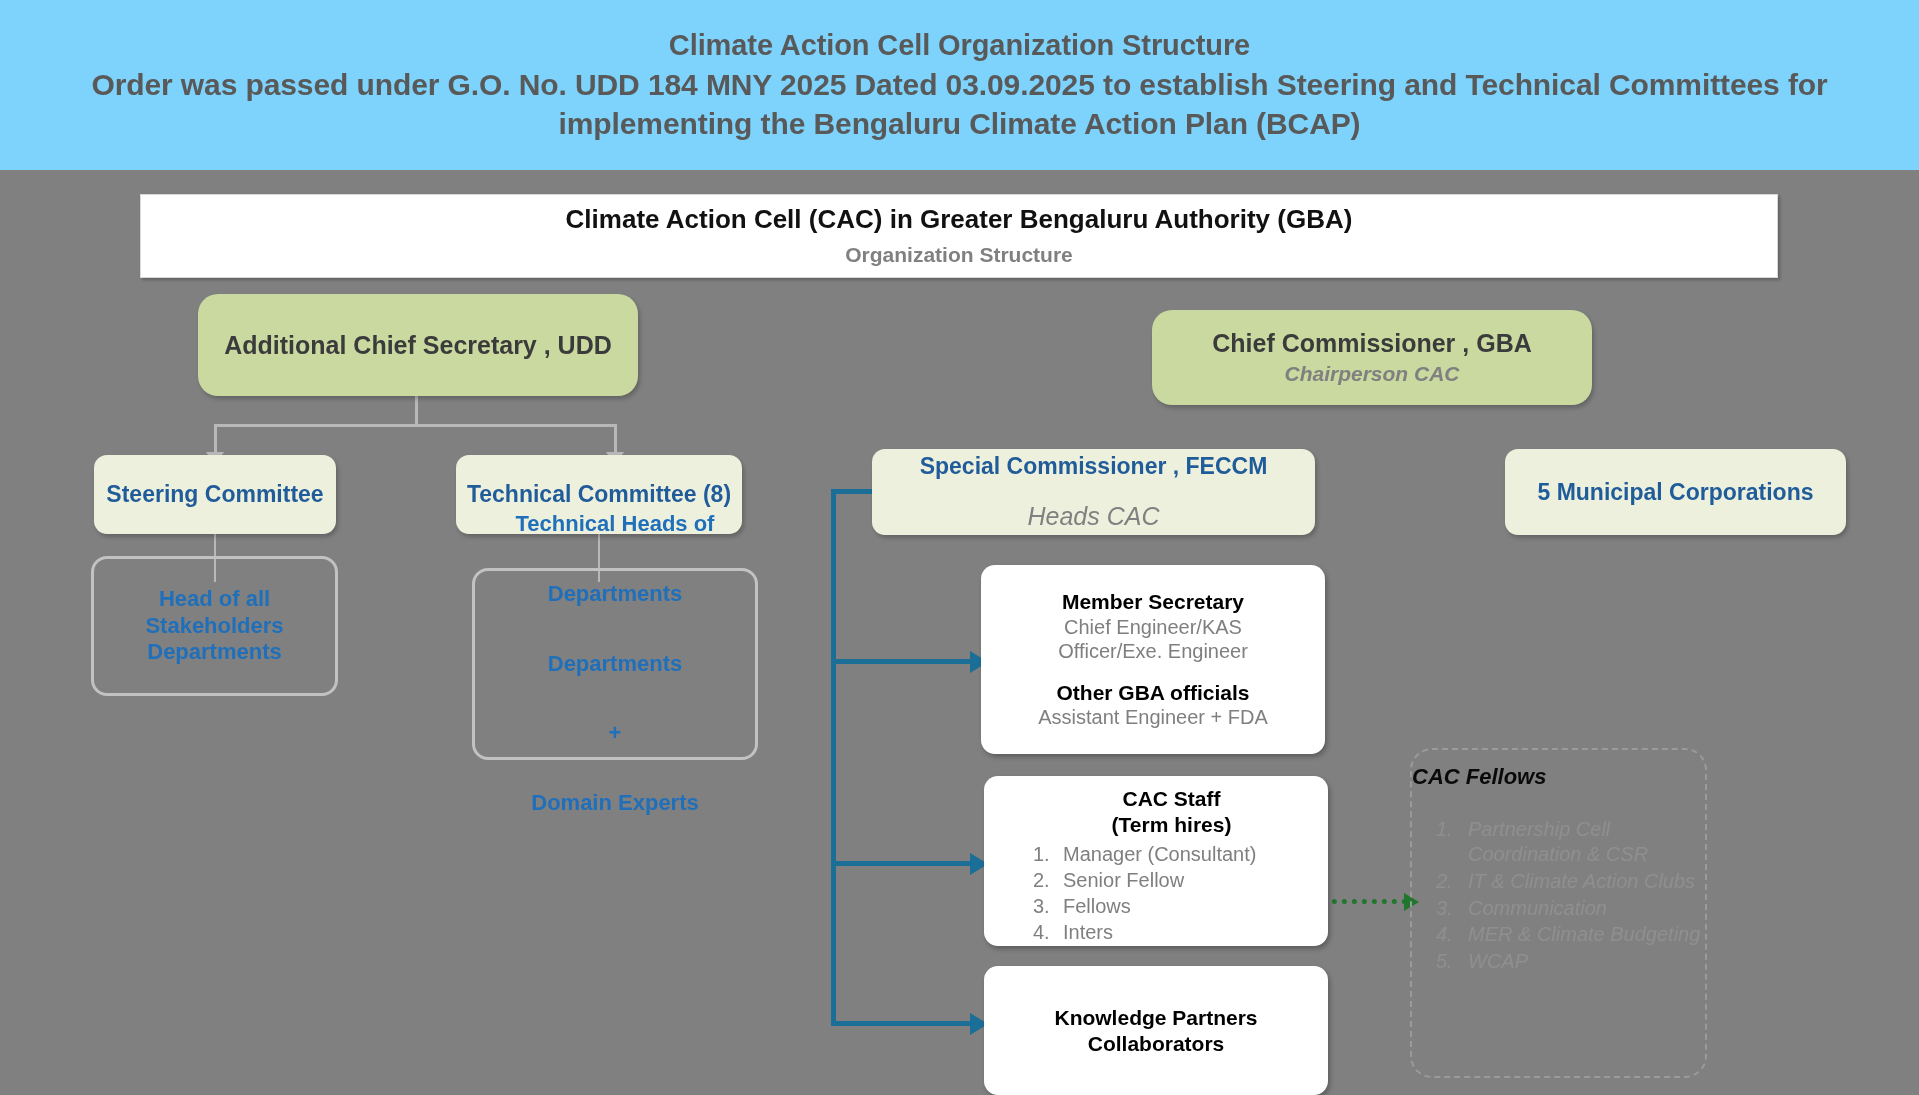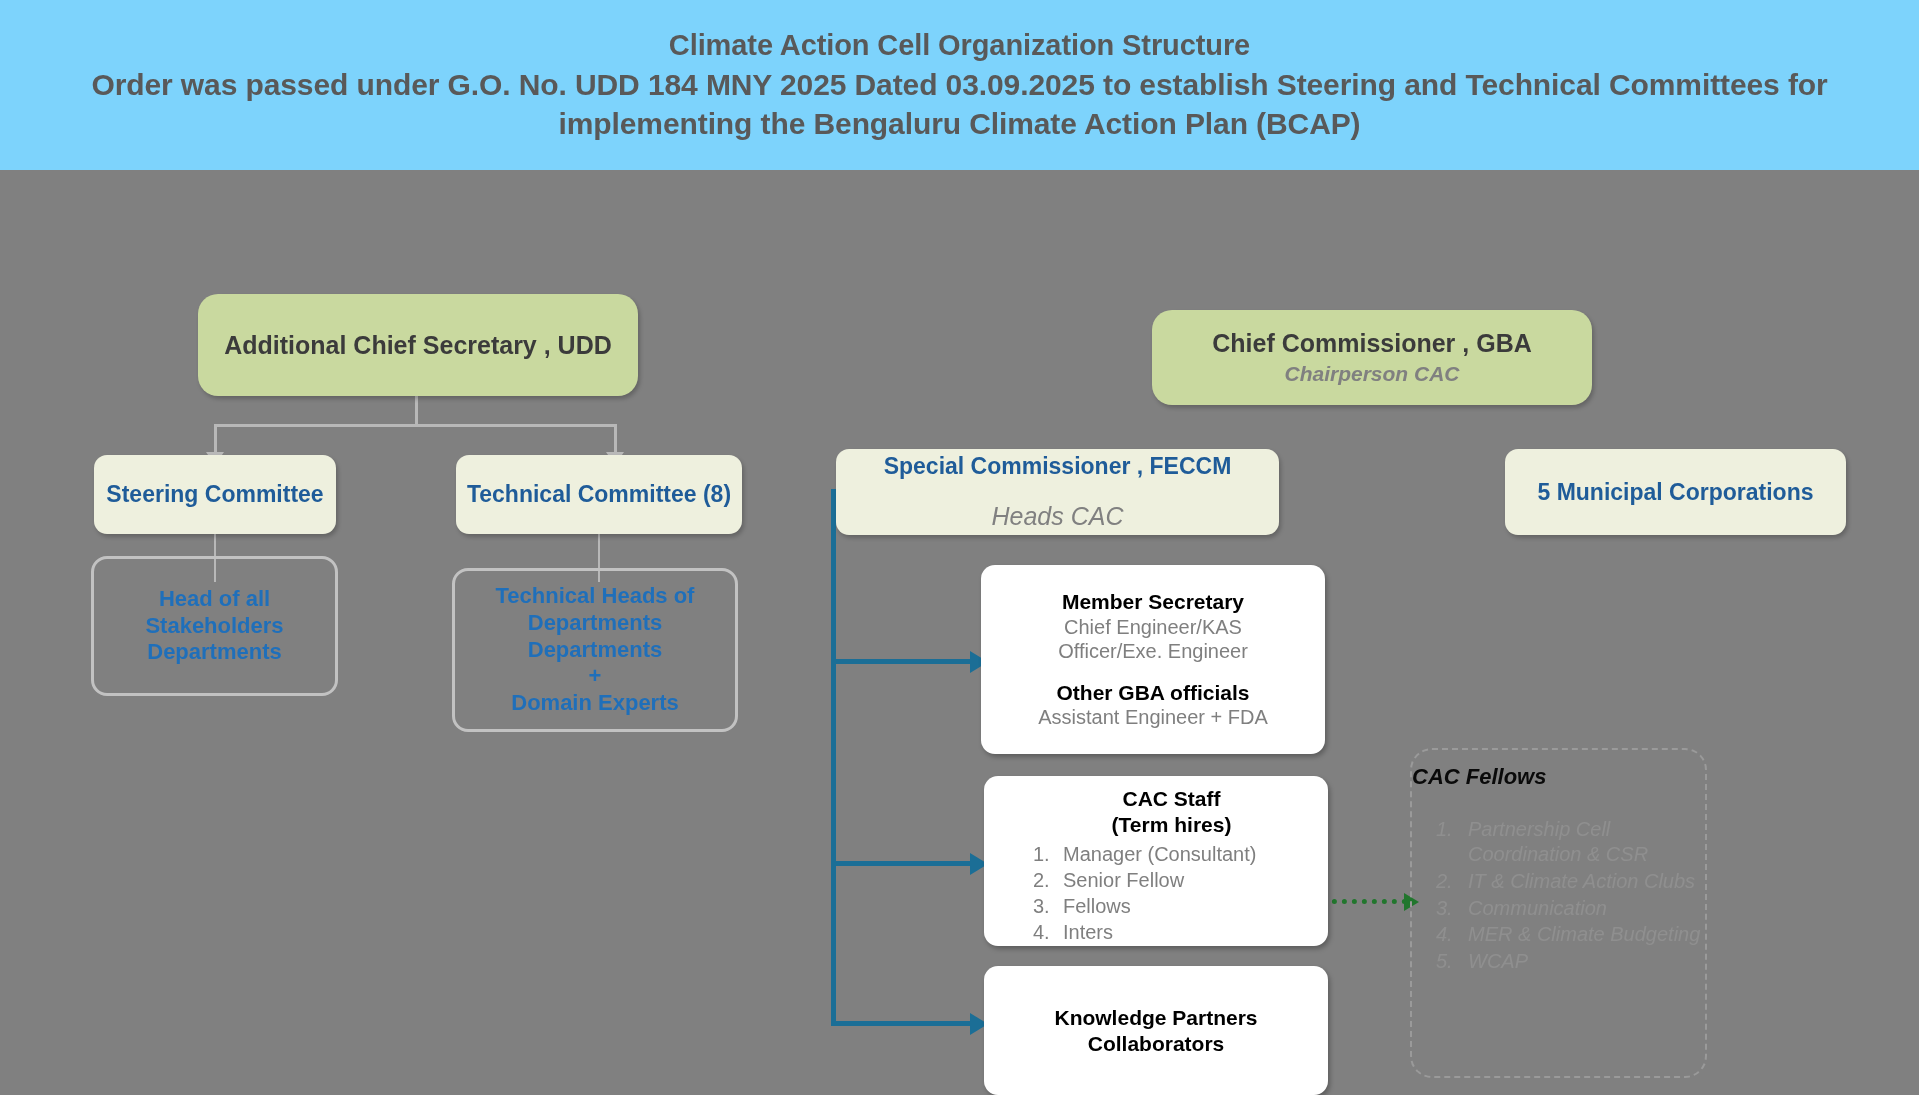--- a/index.html
+++ b/index.html
@@ -220,20 +220,24 @@
 </head>
 <body>
 
 <div id="canvas">
 
   <div id="header-band">
     <div class="hdr-line" id="hdr-line-1">Climate Action Cell Organization Structure</div>
     <div class="hdr-line" id="hdr-line-2">Order was passed under G.O. No. UDD 184 MNY 2025 Dated 03.09.2025 to establish Steering and Technical Committees for implementing the Bengaluru Climate Action Plan (BCAP)</div>
   </div>
 
+  <div class="node banner" style="left:140px; top:194px; width:1638px; height:84px;">
+    <div class="t1">Climate Action Cell (CAC) in Greater Bengaluru Authority (GBA)</div>
+    <div class="t2">Organization Structure</div>
+  </div>
 
   <div class="conn g-line" style="left:415px; top:396px; width:3px; height:30px;"></div>
 
   <div class="conn g-line" style="left:214px; top:424px; width:403px; height:3px;"></div>
 
   <div class="conn g-line" style="left:214px; top:424px; width:3px; height:30px;"></div>
   <div class="arrow-down-gray" style="left:206px; top:452px;"></div>
 
   <div class="conn g-line" style="left:614px; top:424px; width:3px; height:30px;"></div>
   <div class="arrow-down-gray" style="left:606px; top:452px;"></div>
@@ -267,34 +271,34 @@
   </div>
 
   <div class="node cream" style="left:94px; top:455px; width:242px; height:79px;">
     <div class="t1">Steering Committee</div>
   </div>
 
   <div class="node cream" style="left:456px; top:455px; width:286px; height:79px;">
     <div class="t1">Technical Committee  (8)</div>
   </div>
 
-  <div class="node cream" style="left:836px; top:449px; width:443px; height:86px;gap:20px;">
+  <div class="node cream" style="left:872px; top:449px; width:443px; height:86px;gap:20px;">
     <div class="t1">Special Commissioner , FECCM</div>
     <div class="t2">Heads CAC</div>
   </div>
 
   <div class="node cream" style="left:1505px; top:449px; width:341px; height:86px;">
     <div class="t1">5 Municipal Corporations</div>
   </div>
 
   <div class="node ghost" style="left:91px; top:556px; width:247px; height:140px;">
     <div class="t1">Head of all Stakeholders Departments</div>
   </div>
 
-  <div class="node ghost" style="left:452px; top:568px; width:286px; height:164px;">
+  <div class="node ghost" style="left:472px; top:568px; width:286px; height:192px;gap:43px;">
     <div class="t1">Technical Heads of</div>
     <div class="t1">Departments</div>
     <div class="t1">Departments</div>
     <div class="t1">+</div>
     <div class="t1">Domain Experts</div>
   </div>
 
   <div class="node card" style="left:981px; top:565px; width:344px; height:189px;">
     <div class="hd">Member  Secretary</div>
     <div class="sub">Chief Engineer/KAS</div>

